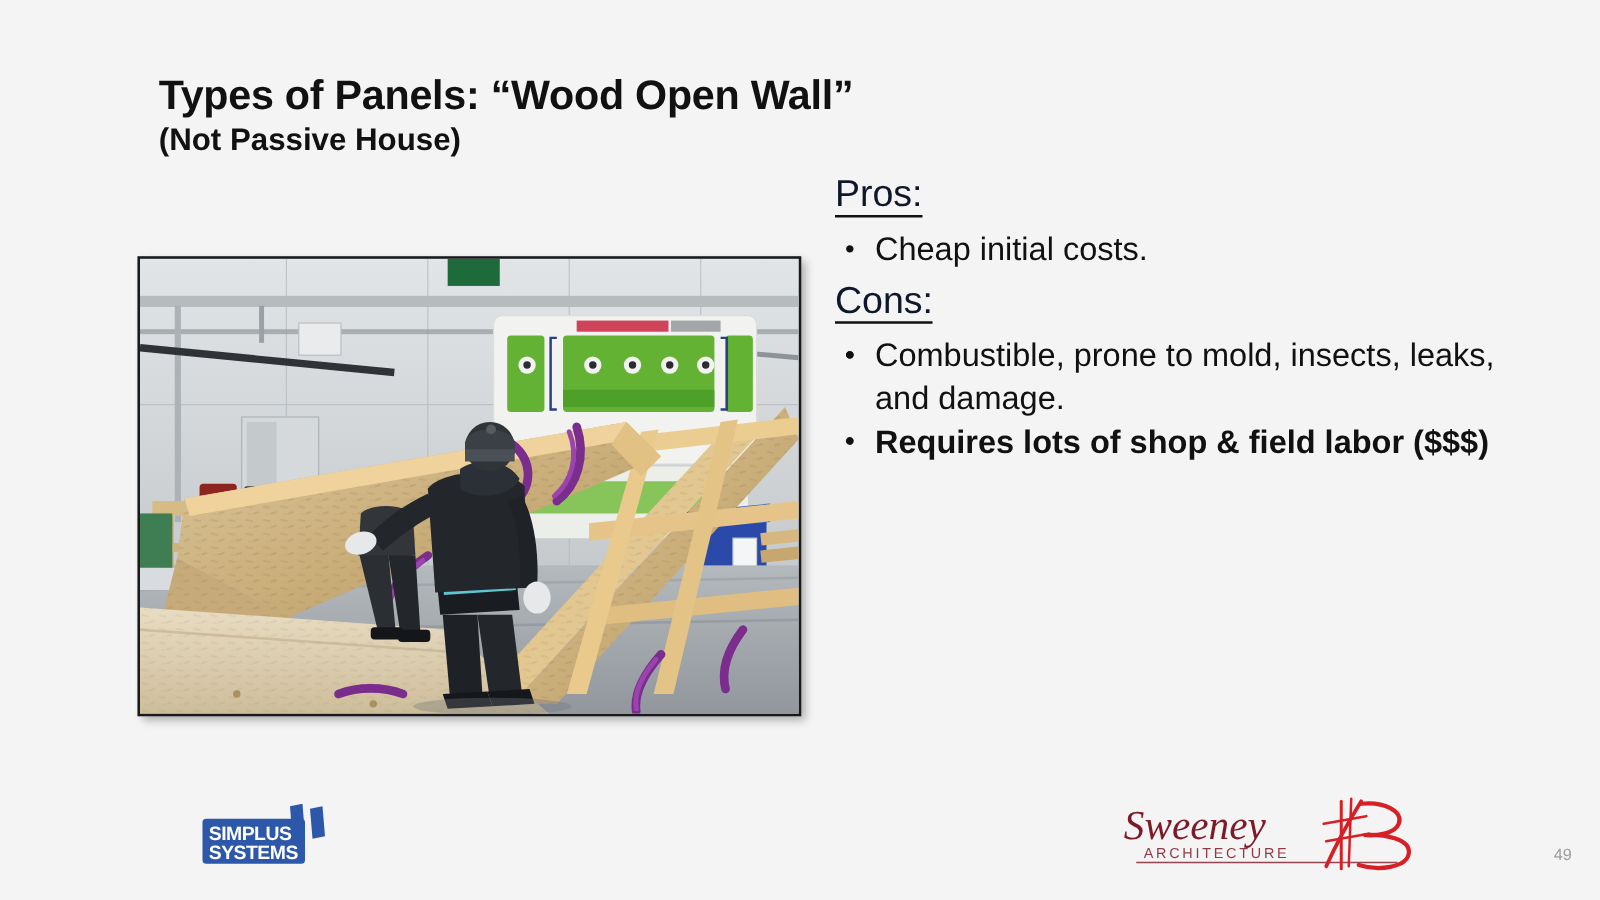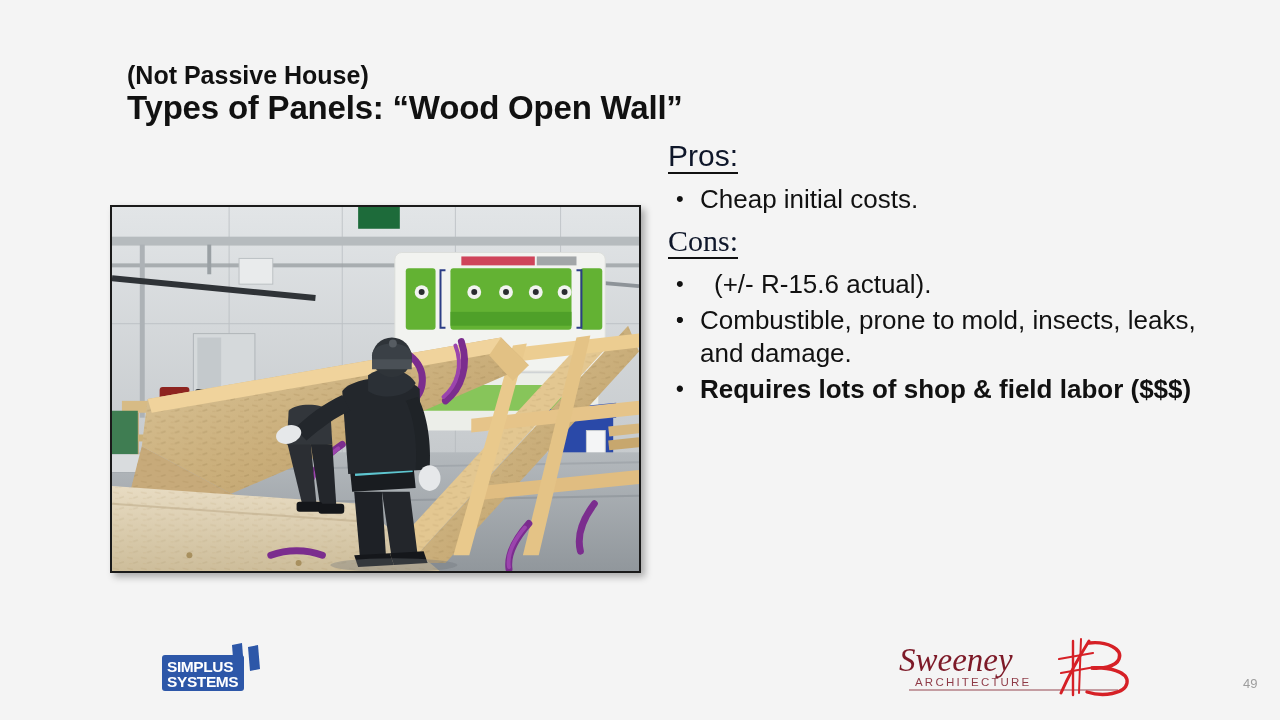--- a/index.html
+++ b/index.html
@@ -70,21 +70,21 @@
   .section-heading {
     font-size: 30px;
     color: #0f172a;
     line-height: 1.0;
     margin: 0 0 5px 0;
     display: inline-block;
     border-bottom: 2px solid #111111;
     padding-bottom: 1px;
   }
   .heading-row { margin: 0 0 4px 0; }
-  .heading-row.cons { margin-top: 9px; font-family: Liberation Serif, serif; }
+  .heading-row.cons { margin-top: 9px; }
 
   ul.bullet-list {
     list-style: none;
     margin: 0;
     padding: 0;
   }
   ul.bullet-list li {
     position: relative;
     font-size: 26px;
     color: #111111;
@@ -133,22 +133,22 @@
     left: 1243px;
     top: 676px;
     font-size: 13px;
     color: #9d9d9d;
   }
 </style>
 </head>
 <body style="background: rgb(244, 244, 244);">
 
 <div id="slide-title">
+  <div id="title-line-1">Types of Panels: “Wood Open Wall”</div>
   <div id="title-line-2">(Not Passive House)</div>
-  <div id="title-line-1">Types of Panels: “Wood Open Wall”</div>
 </div>
 
 <div id="photo-frame">
   <svg id="photo-canvas" viewBox="0 0 531 368" preserveAspectRatio="none">
     <defs>
       <linearGradient id="wallGrad" x1="0" y1="0" x2="0" y2="1">
         <stop offset="0%" stop-color="#e2e5e7"></stop>
         <stop offset="100%" stop-color="#c6cacd"></stop>
       </linearGradient>
       <linearGradient id="osbBig" x1="0" y1="0" x2="1" y2="1">
@@ -364,21 +364,20 @@
     </li>
   </ul>
 
   <div class="heading-row cons">
     <span class="section-heading">Cons:</span>
   </div>
 
   <ul class="bullet-list">
     <li>
       <span class="bullet-dot">•</span>
-      <span class="sub-line">(+/- R-15.6 actual).</span>
     </li>
     <li>
       <span class="bullet-dot">•</span>
     </li>
     <li>
       <span class="bullet-dot">•</span>
       <span>Combustible, prone to mold, insects, leaks, and damage.</span>
     </li>
     <li class="bold-item">
       <span class="bullet-dot">•</span>

